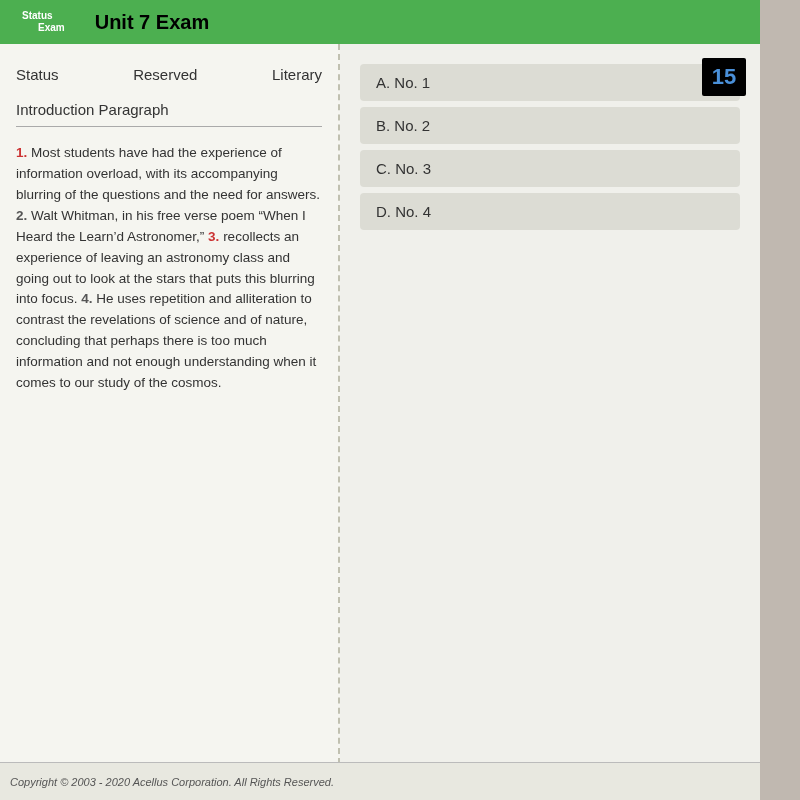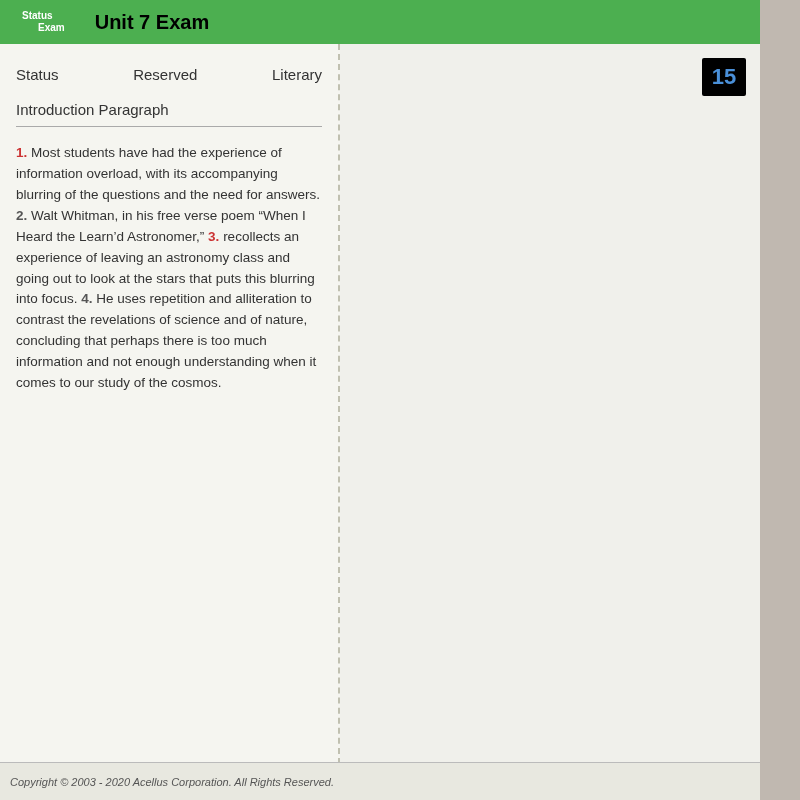--- a/index.html
+++ b/index.html
@@ -232,18 +232,32 @@
     </div>
     <div style="font-size:15px;color:#333;margin-bottom:8px;">Introduction Paragraph</div>
     <div class="divider-line"></div>
     <div class="passage-text">
       <span class="num-red">1.</span><span> Most students have had the experience of information overload, with its accompanying blurring of the questions and the need for answers.</span><span class="num-dark"> 2.</span><span> Walt Whitman, in his free verse poem “When I Heard the Learn’d Astronomer,”</span><span class="num-red"> 3.</span><span> recollects an experience of leaving an astronomy class and going out to look at the stars that puts this blurring into focus.</span><span class="num-dark"> 4.</span><span> He uses repetition and alliteration to contrast the revelations of science and of nature, concluding that perhaps there is too much information and not enough understanding when it comes to our study of the cosmos.</span>
     </div>
   </div>
 
   <div class="right-panel">
     <div class="question-number-badge">15</div>
+    <div class="answer-options">
+      <div class="answer-option">
+        <span>A. </span><span>No. 1</span>
+      </div>
+      <div class="answer-option">
+        <span>B. </span><span>No. 2</span>
+      </div>
+      <div class="answer-option">
+        <span>C. </span><span>No. 3</span>
+      </div>
+      <div class="answer-option">
+        <span>D. </span><span>No. 4</span>
+      </div>
+    </div>
   </div>
 </div>
 
 <div class="footer">
   <span class="footer-text">Copyright © 2003 - 2020 Acellus Corporation.  All Rights Reserved.</span>
 </div>
 
 </body></html>

